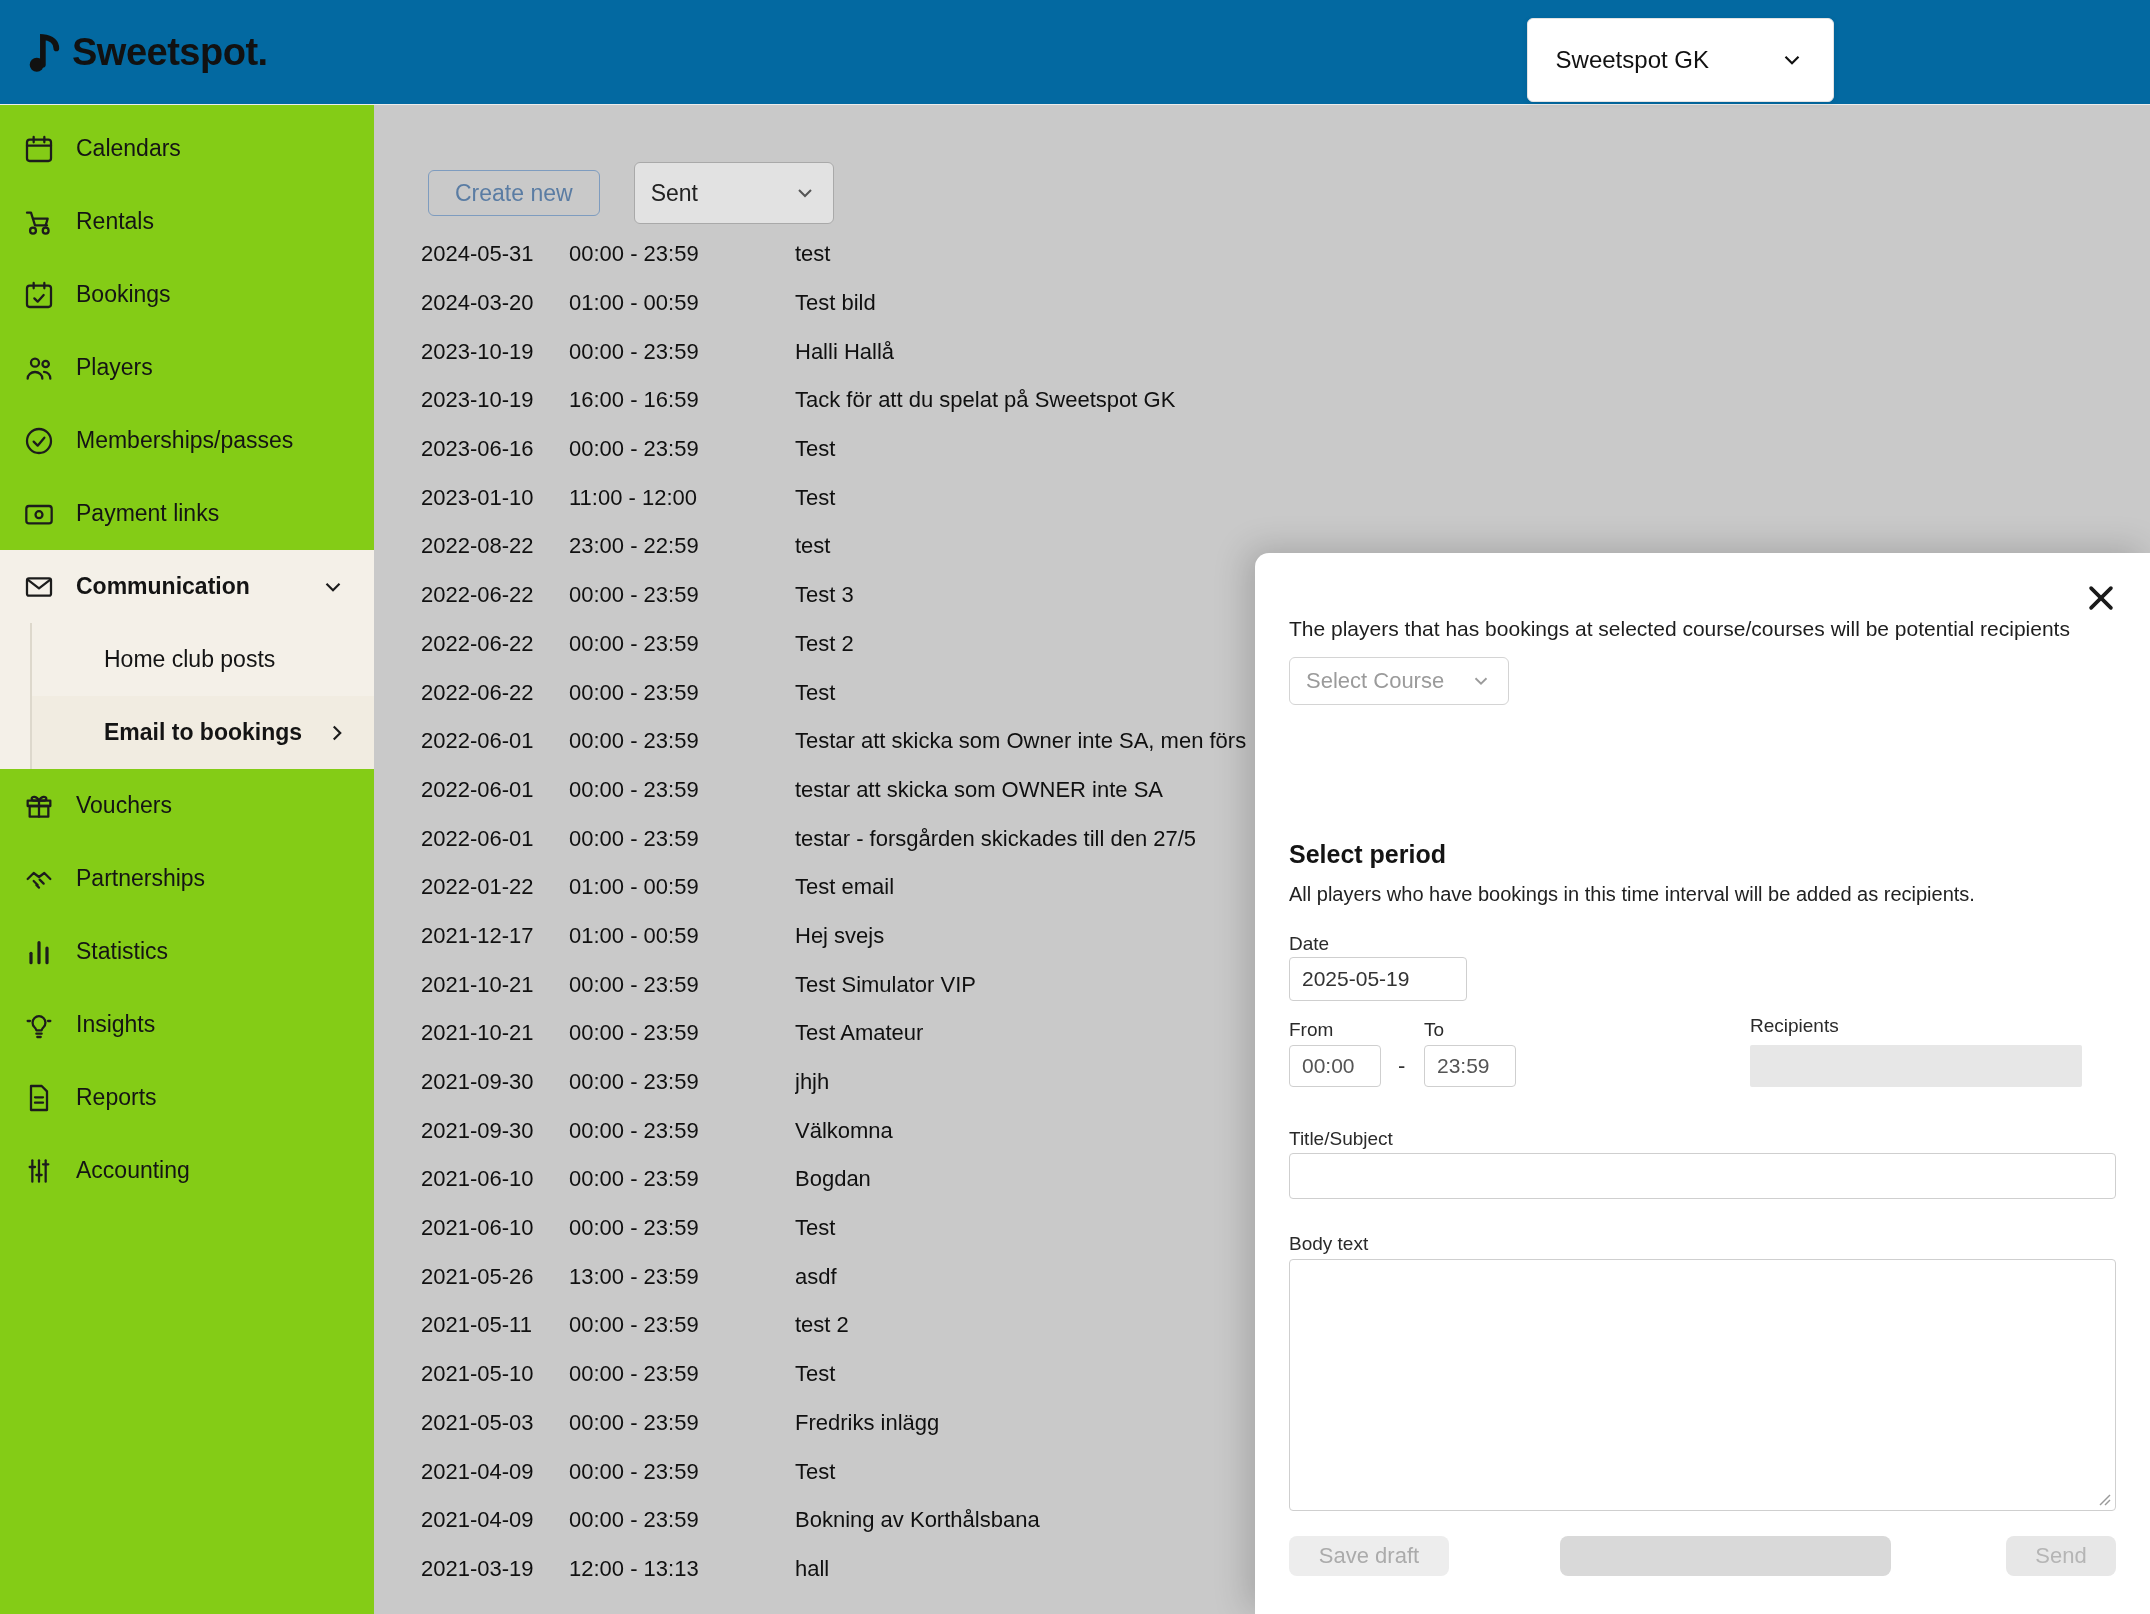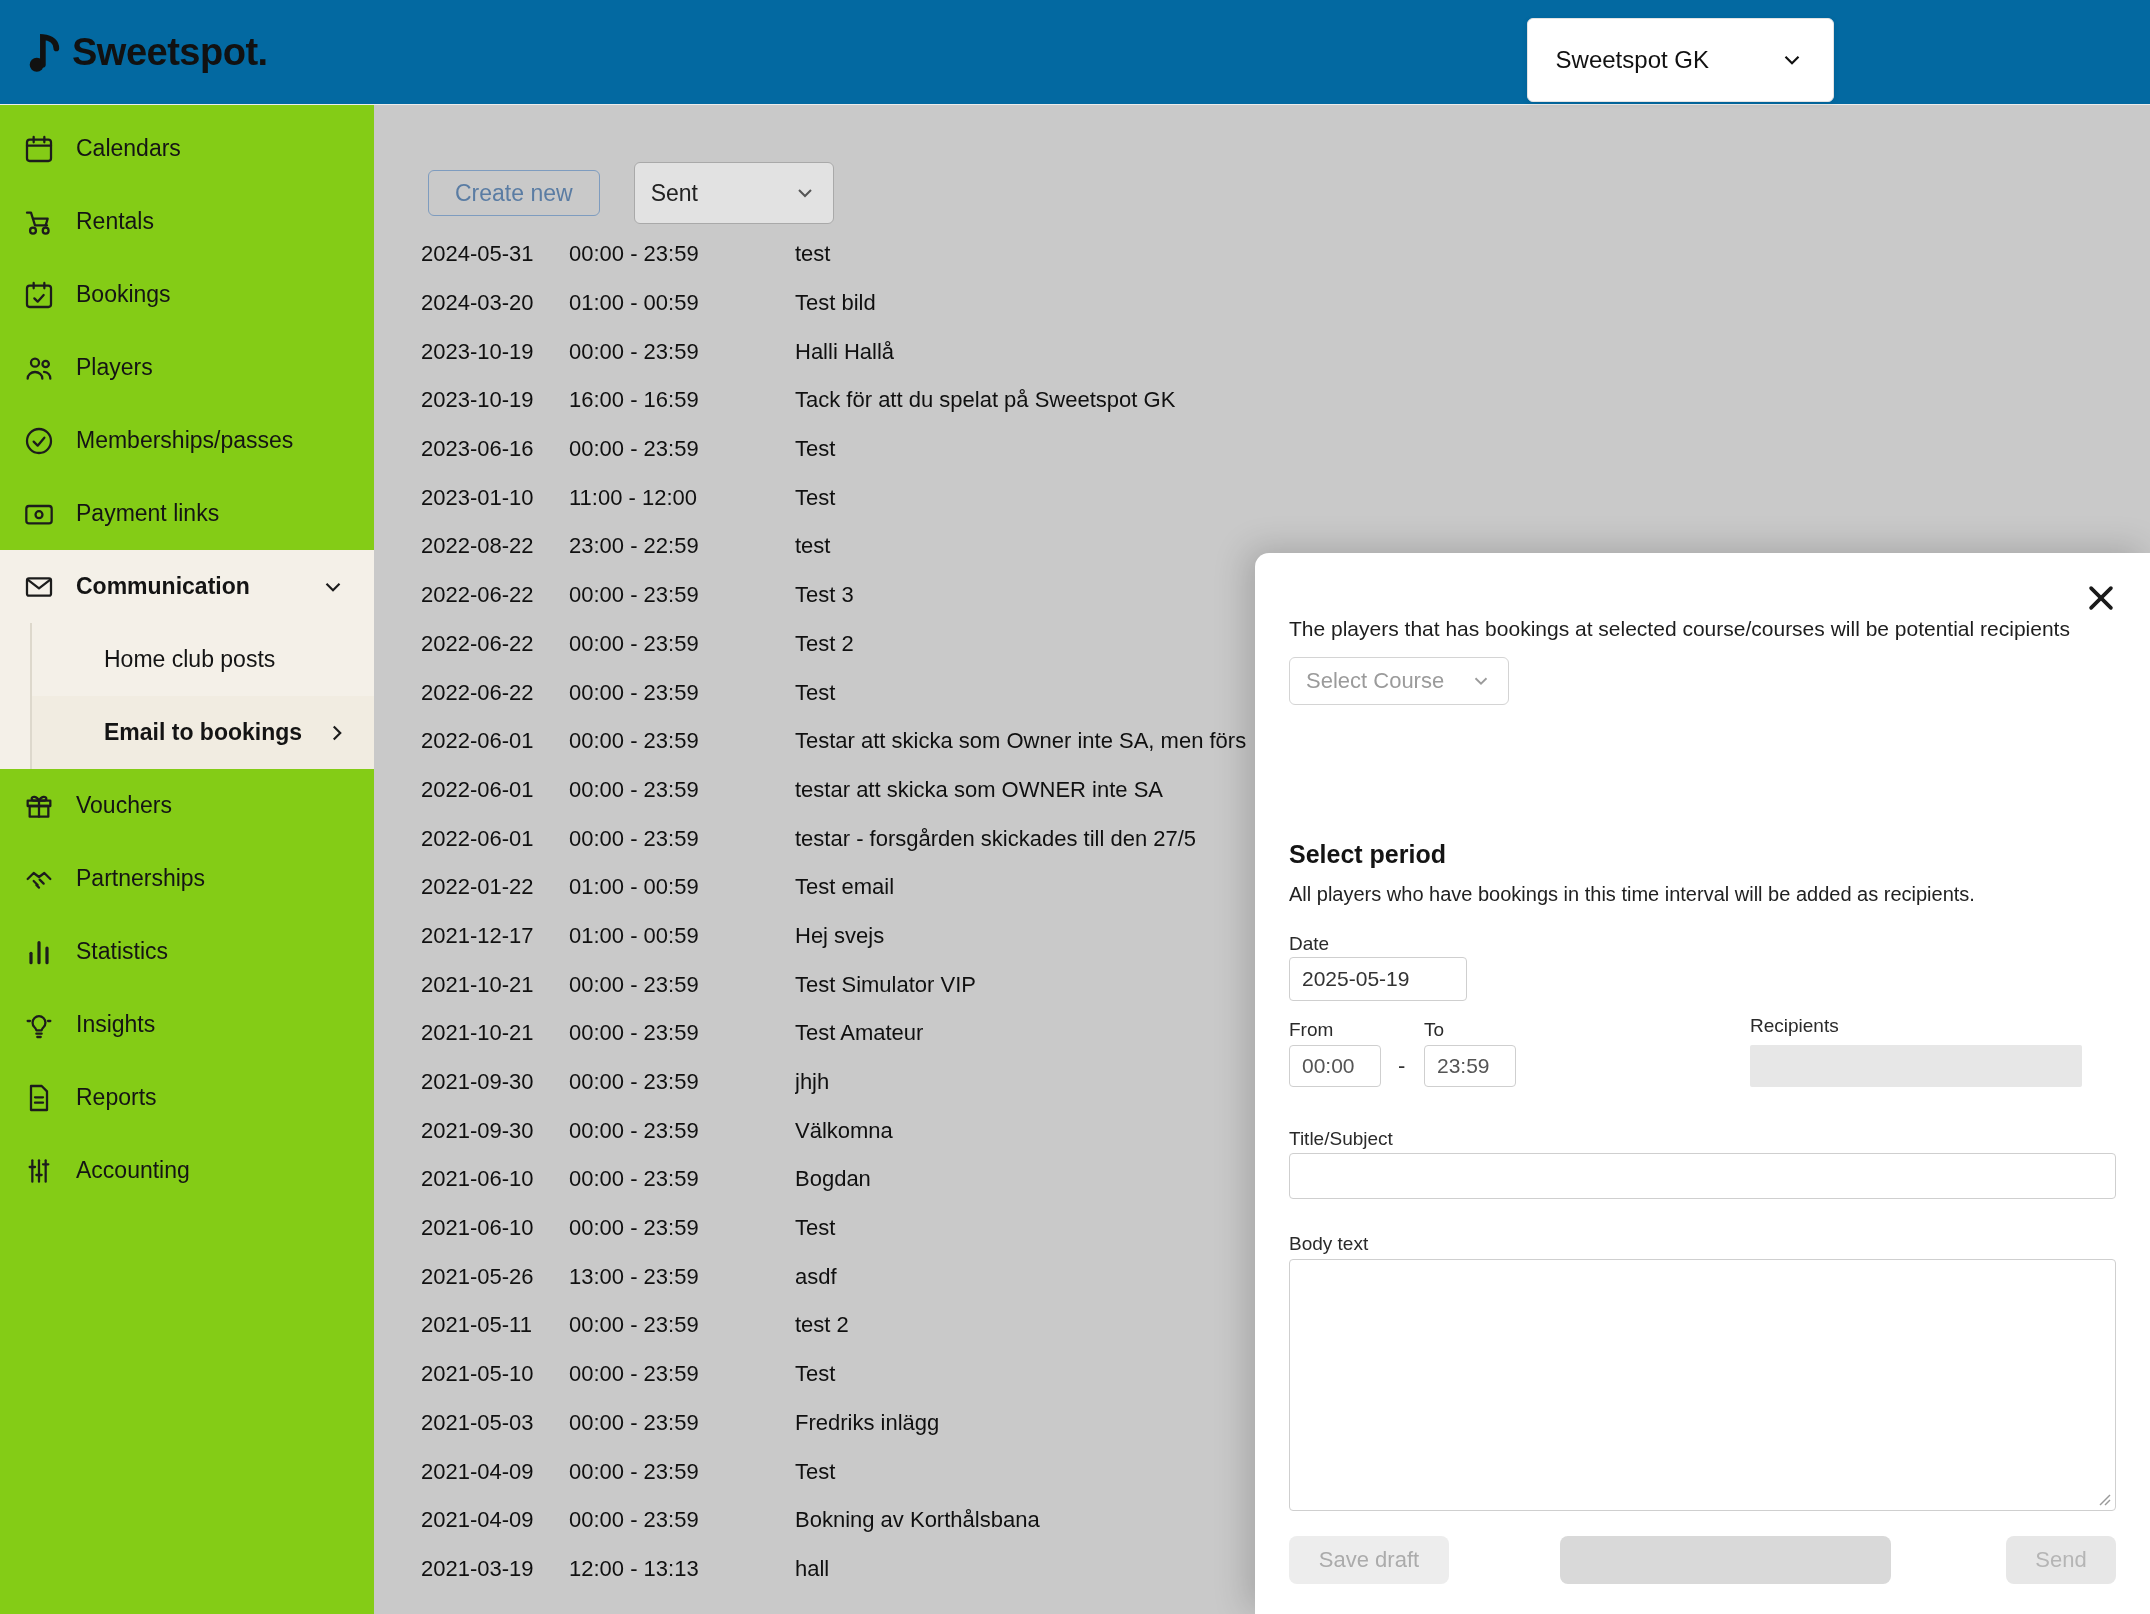--- a/index.html
+++ b/index.html
@@ -43,21 +43,21 @@
     border:1px solid #d4d4d4;border-radius:6px;padding:0 16px;font-size:22px;color:#9b9b9b;cursor:pointer;background:#fff;}
   .m-h2{position:absolute;left:34px;top:287px;font-size:25px;font-weight:600;color:#141414;}
   .m-sub{position:absolute;left:34px;right:40px;top:330px;font-size:20px;color:#222;}
   .flbl{position:absolute;font-size:19px;color:#2a2a2a;}
   .finput{position:absolute;box-sizing:border-box;border:1px solid #cfcfcf;border-radius:4px;font-size:21px;font-family:inherit;color:#444;padding:0 12px;background:#fff;}
   .dash{position:absolute;left:143px;top:500px;font-size:22px;color:#333;}
   .recip-box{position:absolute;left:495px;top:492px;width:332px;height:42px;background:#e7e7e7;border-radius:2px;}
   .body-wrap{position:absolute;left:34px;top:706px;width:827px;height:252px;}
   .body-wrap textarea{width:100%;height:100%;box-sizing:border-box;border:1px solid #cfcfcf;border-radius:4px;resize:none;font-family:inherit;font-size:21px;padding:10px 12px;}
   .resize-h{position:absolute;right:4px;bottom:4px;pointer-events:none;display:flex;}
-  .fbtn{position:absolute;top:983px;height:48px;border:none;border-radius:8px;font-size:22px;font-family:inherit;cursor:pointer;}
+  .fbtn{position:absolute;top:983px;height:40px;border:none;border-radius:8px;font-size:22px;font-family:inherit;cursor:pointer;}
   .b-save{left:34px;width:160px;background:#ededed;color:#ababab;}
   .b-mid{left:305px;width:331px;background:#d9d9d9;}
   .b-send{left:751px;width:110px;background:#e7e7e7;color:#b5b5b5;}
 </style>
 </head>
 <body>
 
 <div class="hdr">
   <div class="logo">
     <span style="display:inline-flex;">

